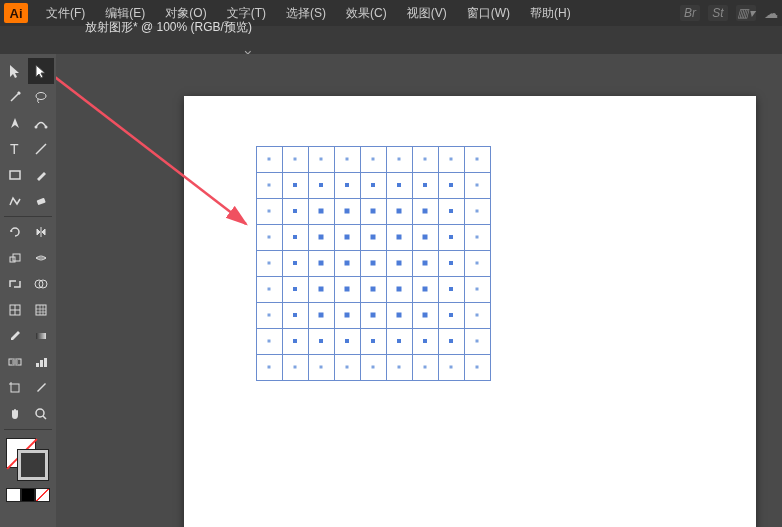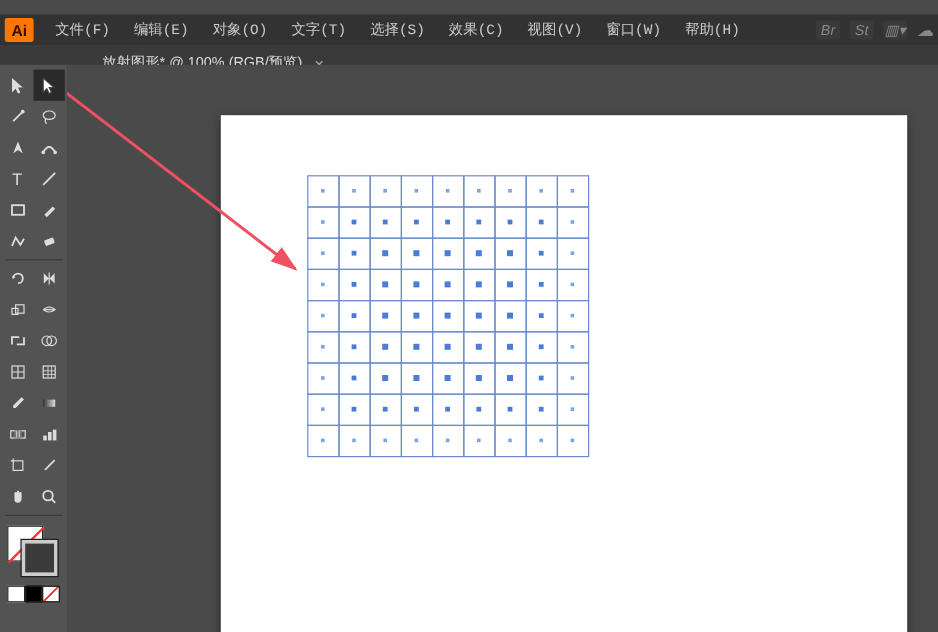--- a/index.html
+++ b/index.html
@@ -1,26 +1,26 @@
 <!DOCTYPE html>
 <html><head>
 <meta charset="utf-8">
 <style>
 * { margin: 0; padding: 0; box-sizing: border-box; font-family: "Microsoft YaHei", Arial, sans-serif; }
 body { width: 782px; height: 527px; background: #4a4a4a; overflow: hidden; position: relative; }
 
-.menubar { height: 26px; background: #323232; display: flex; align-items: center; padding: 0 4px; color: #ccc; font-size: 12px; margin-top: 12px; }
+.menubar { height: 26px; background: #323232; display: flex; align-items: center; padding: 0 4px; color: #ccc; font-size: 12px; }
 .app-logo { width: 24px; height: 20px; background: #ff7700; color: #2b1000; font-weight: bold; font-size: 13px; display: flex; align-items: center; justify-content: center; margin-right: 8px; border-radius: 2px; }
-.menu-item { padding: 0 10px; cursor: default; line-height: 26px; font-family: Liberation Mono, monospace; }
+.menu-item { padding: 0 10px; cursor: default; line-height: 26px; }
 .menu-right { margin-left: auto; display: flex; align-items: center; gap: 8px; color: #888; font-style: italic; }
 .menu-icon { width: 20px; height: 16px; display: flex; align-items: center; justify-content: center; font-size: 12px; background: #3a3a3a; border-radius: 2px; }
 .cloud { font-size: 14px; }
 
 .tabbar { height: 28px; background: #3a3a3a; display: flex; align-items: center; padding-left: 75px; color: #ddd; font-size: 12px; }
-.doc-tab { padding: 0 10px; display: flex; align-items: flex-end; gap: 10px; }
+.doc-tab { padding: 0 10px; display: flex; align-items: flex-end; gap: 10px; flex-direction: column; }
 .doc-close { color: #aaa; font-size: 14px; cursor: default; }
 
 .toolbar { position: absolute; left: 0; top: 54px; width: 56px; bottom: 0; background: #535353; display: flex; flex-direction: column; padding: 4px 2px; }
 .tool-row { display: flex; height: 26px; }
 .tool { width: 26px; height: 26px; display: flex; align-items: center; justify-content: center; color: #ddd; font-size: 14px; position: relative; }
 .tool.active { background: #2a2a2a; }
 .tool svg { width: 16px; height: 16px; }
 .tool-sep { height: 1px; background: #3a3a3a; margin: 2px 2px; }
 
 .color-box { margin: 6px 4px; position: relative; width: 44px; height: 44px; }

